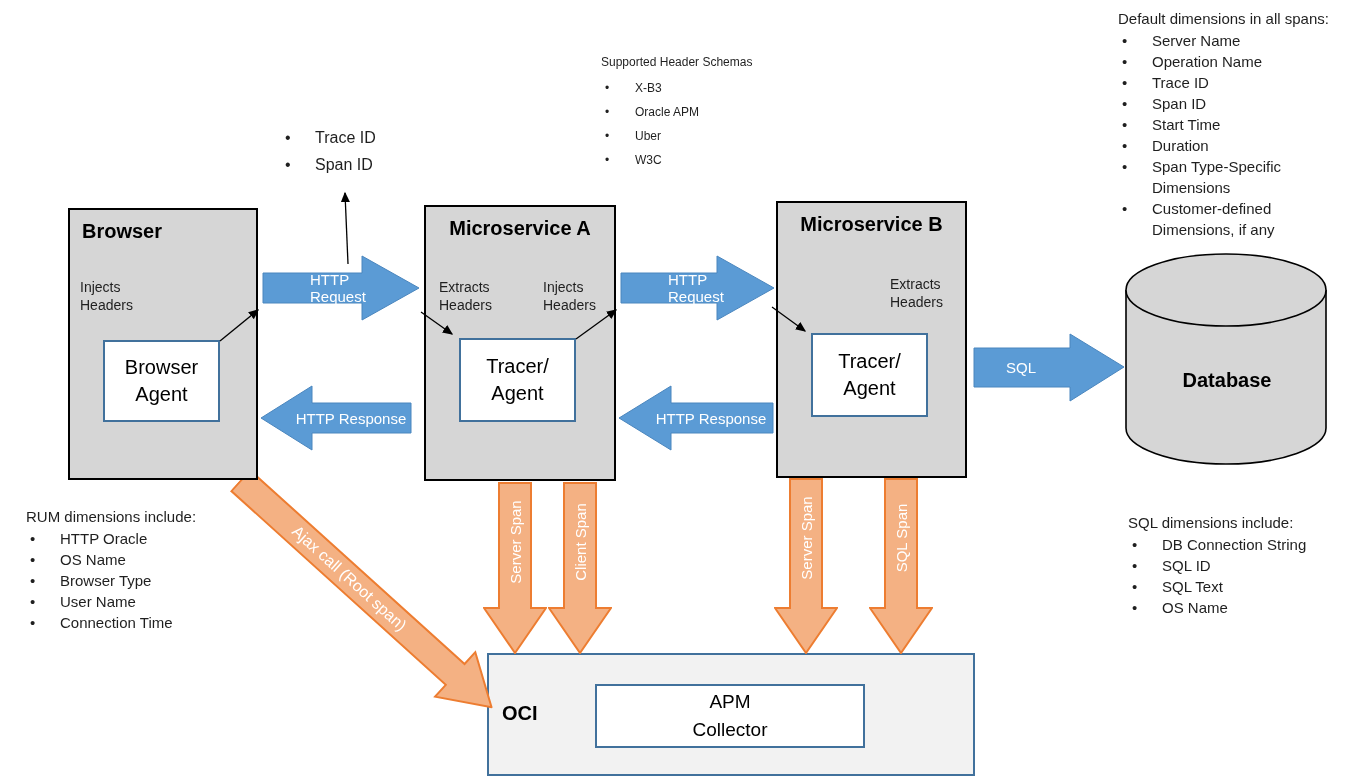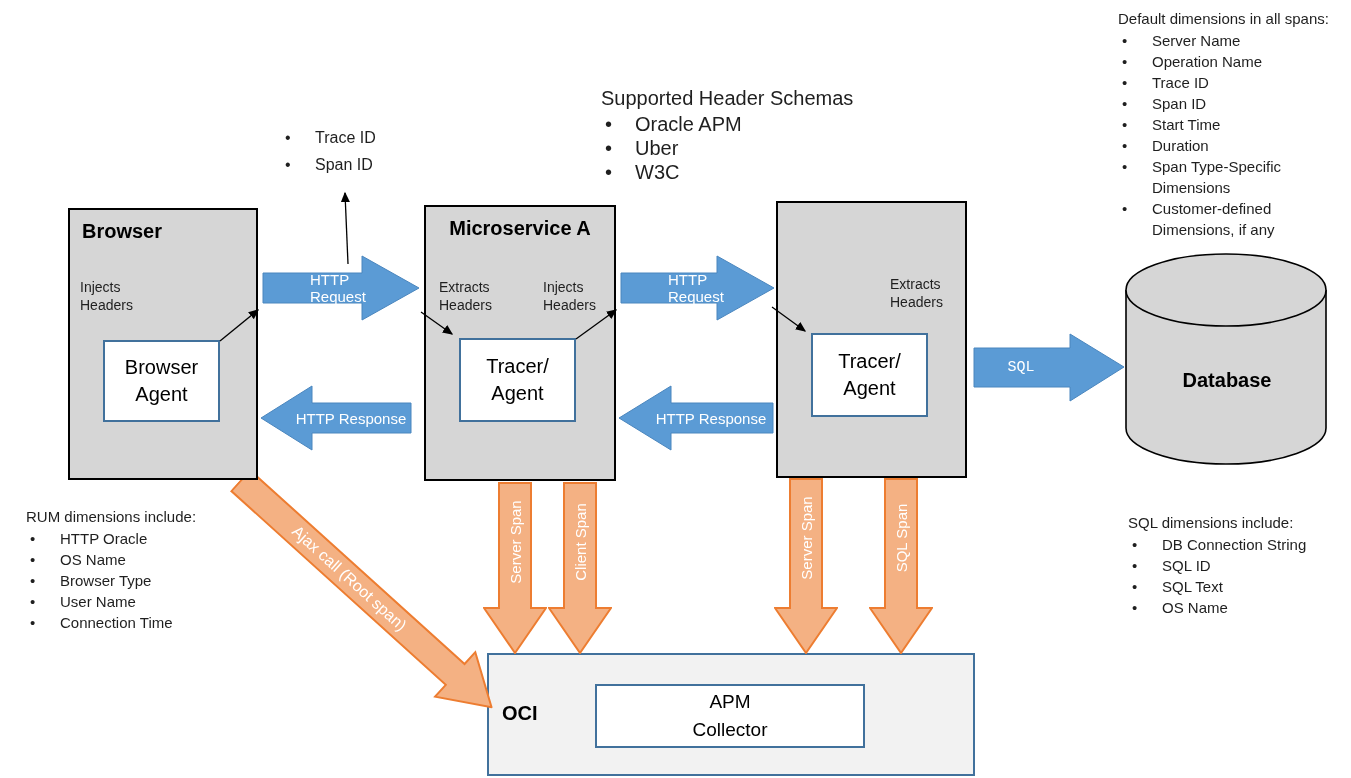--- a/index.html
+++ b/index.html
@@ -6,21 +6,21 @@
   html,body { background:#ffffff; }
   body { font-family: "Liberation Sans", sans-serif; color:#1a1a1a; }
   #canvas { position:relative; width:1351px; height:778px; background:#ffffff; overflow:hidden; }
 
   
   .txtlist { position:absolute; font-size:15px; color:#1f1f1f; }
   .txtlist .list-title { line-height:21px; white-space:nowrap; }
   .txtlist ul { list-style:none; margin-top:1px; }
   .txtlist li { position:relative; padding-left:34px; line-height:21px; }
   .txtlist li::before { content:"\2022"; position:absolute; left:4px; }
-  .txtlist.big { font-size:20px;margin-top:36px; }
+  .txtlist.big { font-size:12px; }
   .txtlist.big .list-title { line-height:25px; }
   .txtlist.big li { line-height:24px; }
   .txtlist.trace li { line-height:27px; font-size:16px; }
 
   
   .node { position:absolute; background:#d6d6d6; border:2px solid #000; }
   .node-title { font-size:20px; font-weight:bold; padding-top:10px; color:#000; }
   .node-title.left { padding-left:12px; }
   .node-title.center { text-align:center; }
   .annotation { position:absolute; font-size:14px; line-height:18px; white-space:pre-line; color:#1f1f1f; }
@@ -37,21 +37,21 @@
                    justify-content:center; text-align:center; font-size:19px; line-height:28px;
                    white-space:pre-line; color:#000; }
 
   
   .arrow { position:absolute; }
   .arrow svg { display:block; }
   .arrow-label { position:absolute; inset:0; display:flex; align-items:center; justify-content:center;
                  color:#fff; font-size:15px; }
   .arrow-label.head-right { padding-right:30px;padding-left:48px; }
   .arrow-label.head-left  { padding-left:30px; }
-  .arrow-label.sql-pad    { padding-right:56px;font-family:Liberation Mono, monospace; }
+  .arrow-label.sql-pad    { padding-right:56px; }
   .span-label { position:absolute; left:50%; top:60px; transform:translate(-50%,-50%) rotate(-90deg);
                 white-space:nowrap; color:#fff; font-size:15px; }
   .ajax-wrap { position:absolute; left:240px; top:448px; width:340px; height:64px;
                transform:rotate(42.1deg); transform-origin:0 50%; }
   .ajax-label { position:absolute; inset:0; display:flex; align-items:center; justify-content:center;
                 padding-right:46px; color:#fff; font-size:16px; }
 
   .overlay { position:absolute; left:0; top:0; pointer-events:none; }
 
   .db-wrap { position:absolute; left:1122px; top:251px; width:210px; height:216px; }
@@ -152,36 +152,38 @@
     <div class="node-title center">Microservice A</div>
     <div class="annotation" style="left:13px;top:71px;">Extracts
 Headers</div>
     <div class="annotation" style="left:117px;top:71px;">Injects
 Headers</div>
     <div class="agent-box" style="left:33px;top:131px;width:117px;height:84px;">Tracer/
 Agent</div>
   </div>
 
   <div class="node" style="left:776px;top:201px;width:191px;height:277px;">
+    <div class="node-title center">Microservice B</div>
     <div class="annotation" style="left:112px;top:72px;">Extracts
 Headers</div>
     <div class="agent-box" style="left:33px;top:130px;width:117px;height:84px;">Tracer/
 Agent</div>
   </div>
 
   <div class="txtlist trace" style="left:281px;top:123px;">
     <ul>
       <li>Trace ID</li>
       <li>Span ID</li>
     </ul>
   </div>
 
   <div class="txtlist big" style="left:601px;top:50px;">
     <div class="list-title">Supported Header Schemas</div>
     <ul>
+      <li>X-B3</li>
       <li>Oracle APM</li>
       <li>Uber</li>
       <li>W3C</li>
     </ul>
   </div>
 
   <div class="txtlist" style="left:1118px;top:8px;">
     <div class="list-title">Default dimensions in all spans:</div>
     <ul style="width:196px;">
       <li>Server Name</li>

